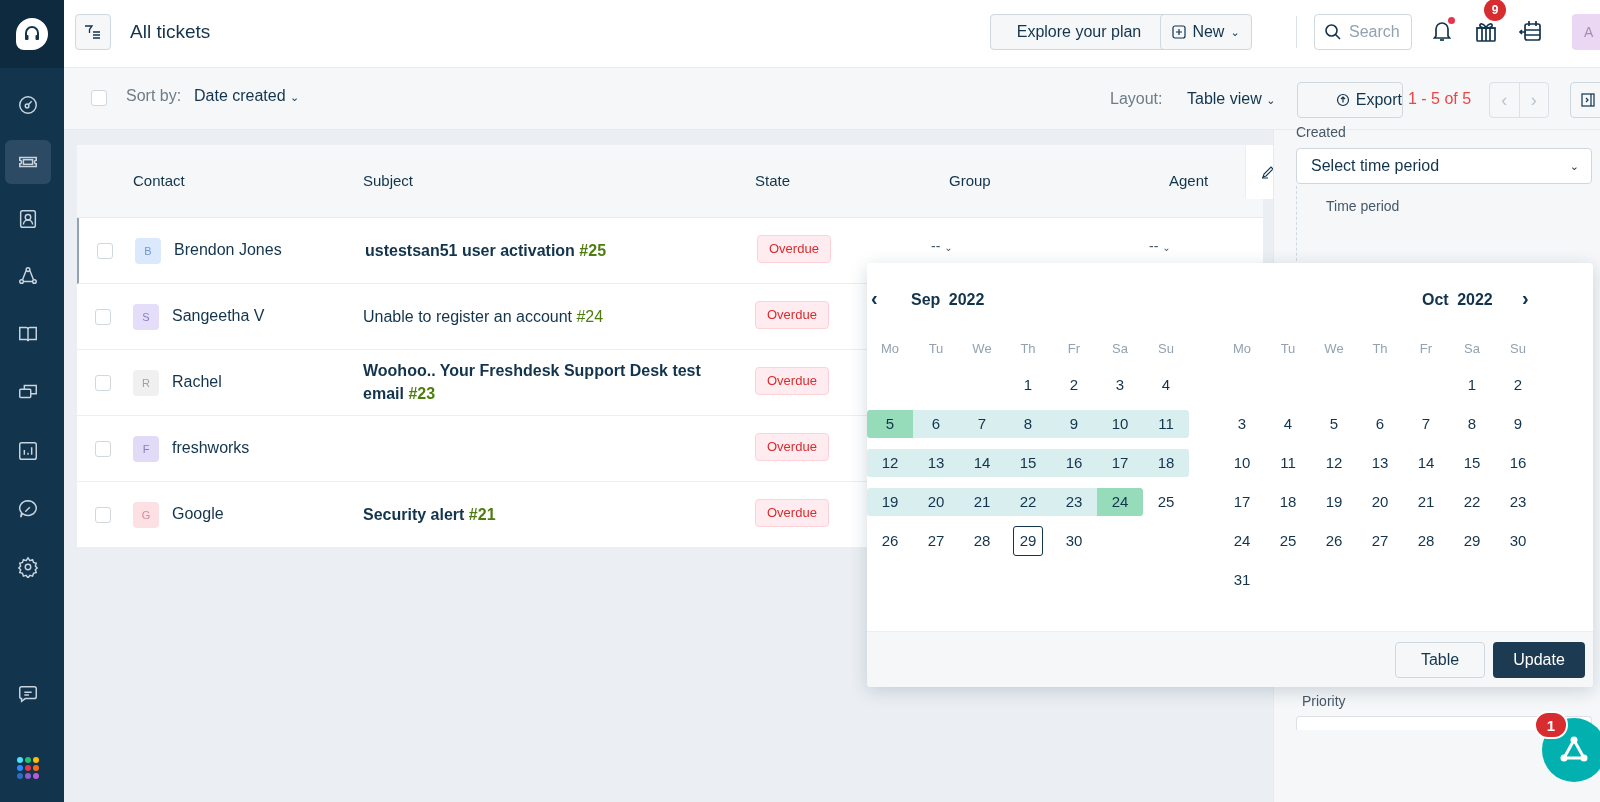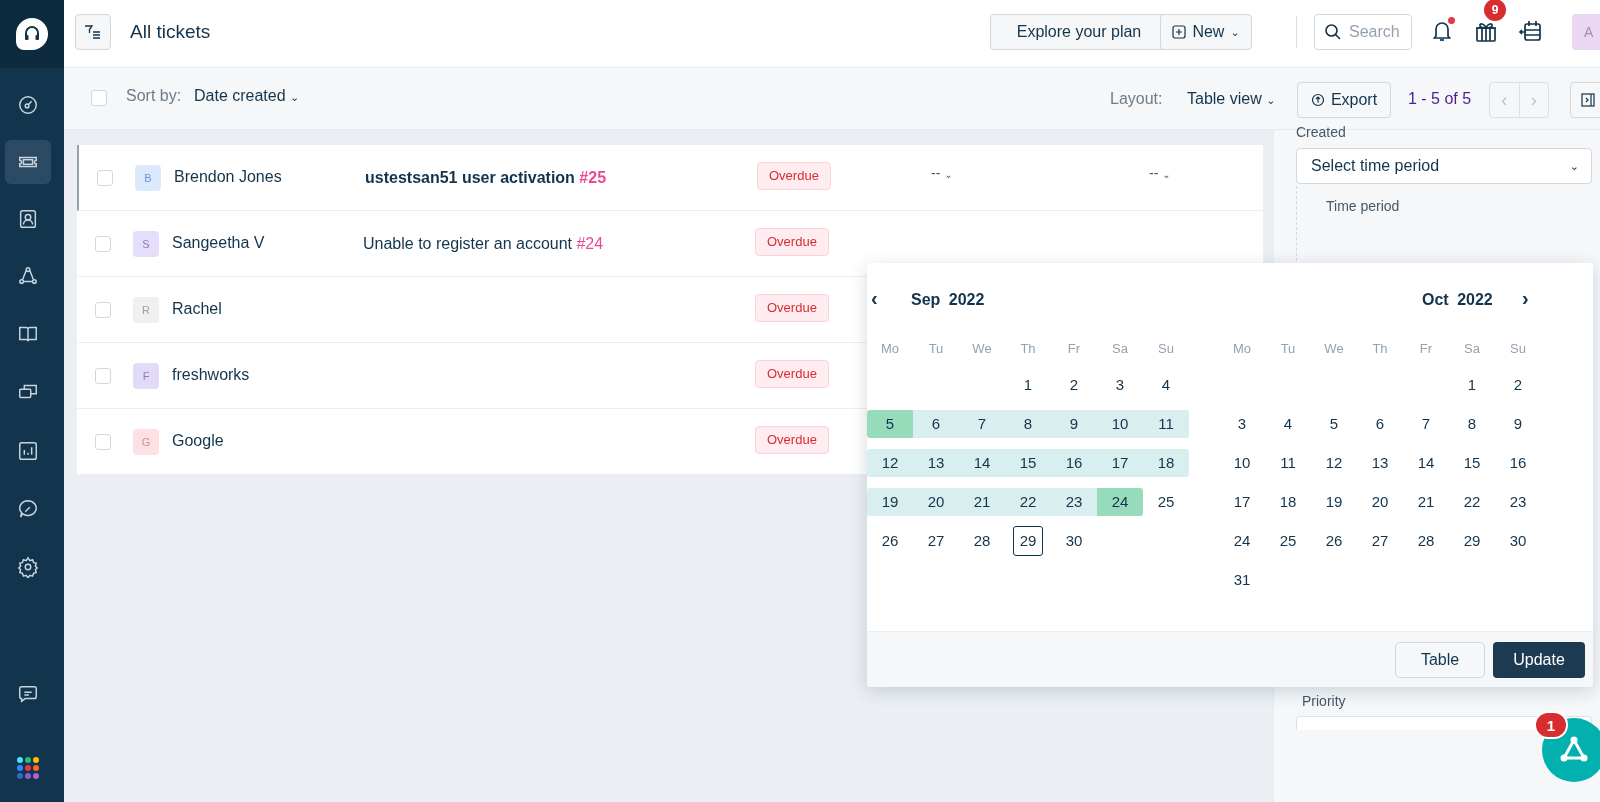--- a/index.html
+++ b/index.html
@@ -28,39 +28,39 @@
   .badge-red { position: absolute; background: #d72d30; color: #fff; font-size: 12px; font-weight: bold; border-radius: 50%; display:flex; align-items:center; justify-content:center; }
   .avatar-top { position: absolute; left: 1508px; top: 14px; width: 40px; height: 36px; border-radius: 4px; background: #ead7f4; color: #a98bb8; font-size: 14px; display:flex; align-items:center; padding-left: 12px; }
 
   
   .subbar { position: absolute; left: 64px; top: 68px; width: 1536px; height: 62px; background: #f5f7f9; border-bottom: 1px solid #e6ebef; }
   .checkbox { width: 16px; height: 16px; border: 1px solid #cfd7df; border-radius: 3px; background: #fff; display: inline-block; }
   .sort-label { position: absolute; left: 62px; top: 19px; font-size: 16px; color: #6f7c87; }
   .sort-val { position: absolute; left: 130px; top: 19px; font-size: 16px; color: #12344d; }
   .layout-label { position: absolute; left: 1046px; top: 22px; font-size: 16px; color: #6f7c87; }
   .layout-val { position: absolute; left: 1123px; top: 22px; font-size: 16px; color: #12344d; }
-  .count-text { position: absolute; left: 1344px; top: 22px; font-size: 16px; color: #4c1d95; }
+  .count-text { position: absolute; left: 1344px; top: 22px; font-size: 16px; color: #ef4444; }
   .pager { position: absolute; left: 1425px; top: 14px; width: 60px; height: 36px; border: 1px solid #dbe1e7; border-radius: 4px; display: flex; background: #f5f7f9; }
   .pager div { flex: 1; display:flex; align-items:center; justify-content:center; color: #b9c3cc; font-size: 18px; }
   .pager div:first-child { border-right: 1px solid #dbe1e7; }
   .panel-toggle { position: absolute; left: 1506px; top: 14px; width: 36px; height: 36px; border: 1px solid #cfd7df; border-radius: 4px; background:#f5f7f9; display:flex; align-items:center; justify-content:center; }
 
   
   .table { position: absolute; left: 77px; top: 145px; width: 1186px; background: #fff; border-radius: 4px; }
   .thead { height: 73px; background: #f5f7f9; position: relative; border-bottom: 1px solid #e6ebef; }
   .th { position: absolute; top: 27px; font-size: 15px; color: #12344d; }
   .edit-col { position: absolute; right: 0; top: 0; width: 44px; height: 55px; background: #fff; display:flex; align-items:center; justify-content:center; }
   .trow { position: relative; height: 66px; border-bottom: 1px solid #ebeff3; background: #fff; }
   .trow.first { border-left: 2px solid #92a2b1; }
   .trow .checkbox { position: absolute; left: 18px; top: 25px; }
   .row-avatar { position: absolute; left: 56px; top: 20px; width: 26px; height: 26px; border-radius: 4px; font-size: 11px; display:flex; align-items:center; justify-content:center; }
   .contact-name { position: absolute; left: 95px; top: 23px; font-size: 16px; color: #12344d; }
   .subject { position: absolute; left: 286px; width: 380px; font-size: 16px; line-height: 23px; color: #12344d; }
   .subject.bold { font-weight: bold; }
-  .ticket-id { color: #ec4899; font-weight: bold; }
+  .ticket-id { color: #4d7c0f; font-weight: bold; }
   .subject.normal .ticket-id { font-weight: normal; }
   .state-badge { position: absolute; left: 678px; top: 17px; padding: 0 11px; height: 28px; line-height: 26px; font-size: 13px; color: #d72d30; background: #ffecf0; border: 1px solid #ffd0d6; border-radius: 4px; }
   .dash-select { position: absolute; top: 20px; font-size: 14px; color: #475867; }
 
   
   .filter-panel { position: absolute; left: 1273px; top: 130px; width: 327px; height: 672px; background: #f5f7f9; border-left: 1px solid #e6ebef; }
   .fp-label { position: absolute; font-size: 14px; color: #475867; }
   .fp-select { position: absolute; left: 22px; top: 18px; width: 296px; height: 36px; background: #fff; border: 1px solid #cfd7df; border-radius: 4px; font-size: 16px; padding-left: 14px; display:flex; align-items:center; color: #12344d; }
   .fp-dashed { position: absolute; left: 22px; top: 56px; height: 80px; border-left: 1px dashed #cfd7df; }
   .fp-range { position: absolute; left: 34px; top: 94px; width: 284px; height: 36px; background:#fff; border: 1px solid #cfd7df; border-radius: 4px; font-size: 16px; padding-left: 14px; display:flex; align-items:center; color: #12344d; }
@@ -228,41 +228,53 @@
   </div>
   <div class="avatar-top">A</div>
 </div>
 
 <div class="subbar">
   <span class="checkbox" style="position:absolute; left:27px; top:22px;"></span>
   <span class="sort-label">Sort by:</span>
   <span class="sort-val"><span>Date created</span> <span style="font-size:11px">⌄</span></span>
   <span class="layout-label">Layout:</span>
   <span class="layout-val"><span>Table view</span> <span style="font-size:11px">⌄</span></span>
-  <div class="btn" style="left:1233px; top:14px; width:94px;">
+  <div class="btn" style="left:1233px; top:14px; width:106px;justify-content:flex-end;">
     <svg width="14" height="14" viewBox="0 0 14 14">
         <circle cx="7" cy="7" r="5.5" fill="none" stroke="#12344d" stroke-width="1.2"></circle>
         <path d="M7 9.5 V4 M5 6 l2 -2 2 2" fill="none" stroke="#12344d" stroke-width="1.2"></path>
       </svg>
     <span>Export</span>
   </div>
   <span class="count-text">1 - 5 of 5</span>
   <div class="pager">
     <div>‹</div>
     <div>›</div>
   </div>
   <div class="panel-toggle">
     <svg width="14" height="14" viewBox="0 0 14 14">
         <rect x="1" y="1" width="12" height="12" fill="none" stroke="#12344d" stroke-width="1.2"></rect>
         <path d="M10 1 v12 M5 5 l2 2 -2 2" fill="none" stroke="#12344d" stroke-width="1.2"></path>
       </svg>
   </div>
 </div>
 
 <div class="table">
+  <div class="thead">
+    <span class="th" style="left:56px">Contact</span>
+    <span class="th" style="left:286px">Subject</span>
+    <span class="th" style="left:678px">State</span>
+    <span class="th" style="left:872px">Group</span>
+    <span class="th" style="left:1092px">Agent</span>
+    <div class="edit-col" style="right:-26px; width:44px; height:54px; top:0; border-left:1px solid #ebeff3;">
+      <svg width="14" height="14" viewBox="0 0 14 14">
+          <path d="M2 12 l1 -3 7 -7 2 2 -7 7 z M1 13 h6" fill="none" stroke="#12344d" stroke-width="1.1"></path>
+        </svg>
+    </div>
+  </div>
   <div id="table-body">
       <div class="trow first">
         <span class="checkbox"></span>
         <span class="row-avatar" style="background:#dbe9fc;color:#6f97cf">B</span>
         <span class="contact-name">Brendon Jones</span>
         <span class="subject bold" style="top:21px"><span>ustestsan51 user activation</span> <span class="ticket-id">#25</span></span>
         <span class="state-badge">Overdue</span>
         <span class="dash-select" style="left:852px"><span>--</span> <span style="font-size:10px">⌄</span></span>
         <span class="dash-select" style="left:1070px"><span>--</span> <span style="font-size:10px">⌄</span></span>
       </div>
@@ -270,32 +282,34 @@
         <span class="checkbox"></span>
         <span class="row-avatar" style="background:#e5defa;color:#8b7cc2">S</span>
         <span class="contact-name">Sangeetha V</span>
         <span class="subject normal" style="top:21px"><span>Unable to register an account</span> <span class="ticket-id">#24</span></span>
         <span class="state-badge">Overdue</span>
       </div>
       <div class="trow">
         <span class="checkbox"></span>
         <span class="row-avatar" style="background:#f0f0f0;color:#9aa3aa">R</span>
         <span class="contact-name">Rachel</span>
+        <span class="subject bold" style="top:9px"><span>Woohoo.. Your Freshdesk Support Desk test email</span> <span class="ticket-id">#23</span></span>
         <span class="state-badge">Overdue</span>
       </div>
       <div class="trow">
         <span class="checkbox"></span>
         <span class="row-avatar" style="background:#e2dbf8;color:#8b7cc2">F</span>
         <span class="contact-name">freshworks</span>
         <span class="state-badge">Overdue</span>
       </div>
       <div class="trow">
         <span class="checkbox"></span>
         <span class="row-avatar" style="background:#fde0e3;color:#d68d96">G</span>
         <span class="contact-name">Google</span>
+        <span class="subject bold" style="top:21px"><span>Security alert</span> <span class="ticket-id">#21</span></span>
         <span class="state-badge">Overdue</span>
       </div>
     </div>
 </div>
 
 <div class="filter-panel">
   <span class="fp-label" style="left:22px; top:-6px;">Created</span>
   <div class="fp-select">
     <span>Select time period</span>
     <span style="position:absolute; right:12px; font-size:11px;">⌄</span>

